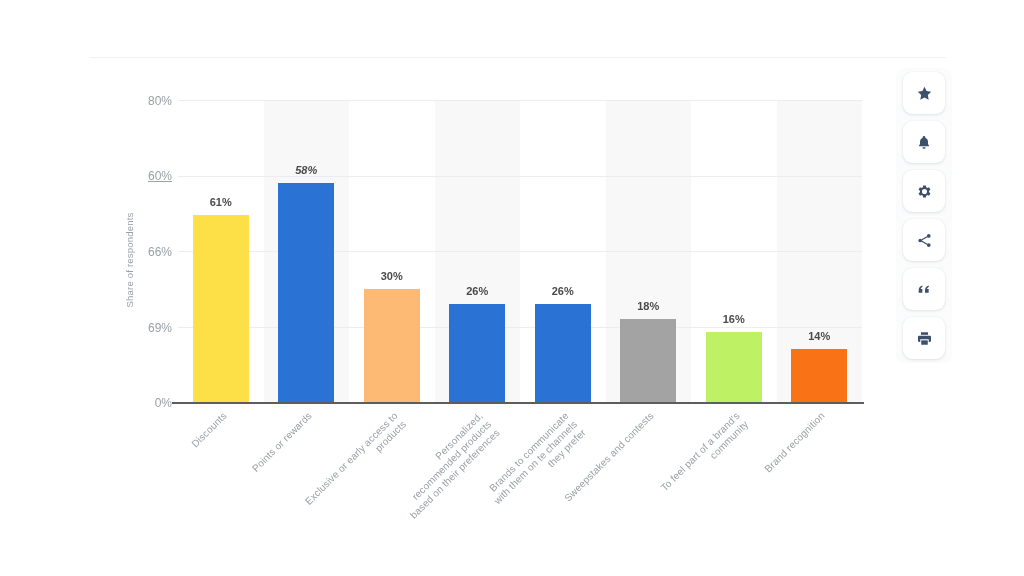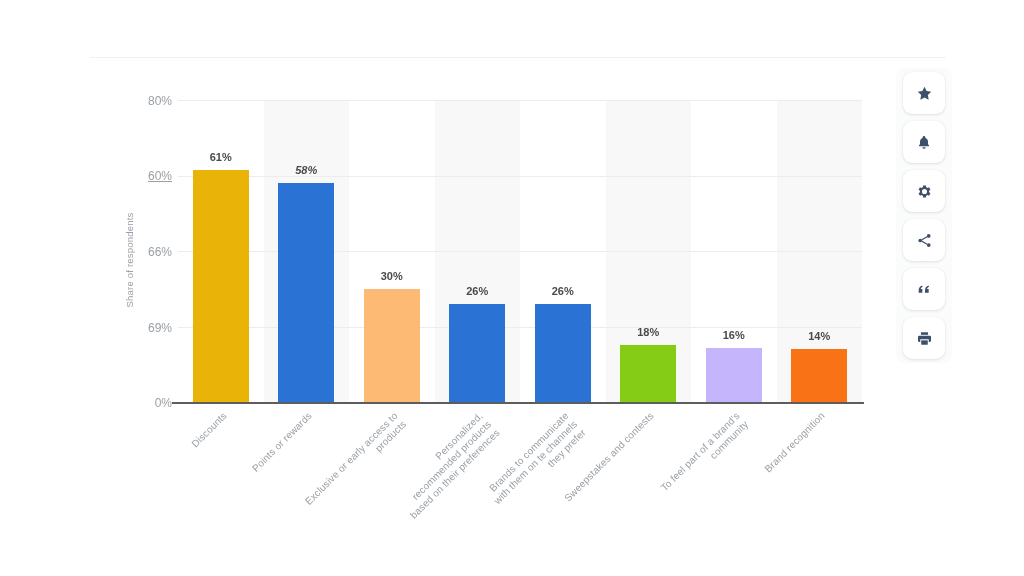--- a/index.html
+++ b/index.html
@@ -149,21 +149,21 @@
           <div class="gridline" style="top: 151px;"></div>
           <div class="ytick" style="top: 151px;">66%</div>
           <div class="gridline" style="top: 75.5px;"></div>
           <div class="ytick" style="top: 75px; text-decoration: underline;">60%</div>
           <div class="gridline" style="top: 0px;"></div>
           <div class="ytick" style="top: 0px;">80%</div>
         </div>
       <div class="axis-base"></div>
       <div class="bars" id="bars">
           <div class="barcell">
-            <div class="bar" style="height: 232px; background: #eab308;">
+            <div class="bar" style="height: 187px; background: #fde047;">
               <span class="barval">61%</span>
             </div>
           </div>
           <div class="barcell">
             <div class="bar" style="height: 218.95px; background: rgb(42, 114, 212); font-style: italic;">
               <span class="barval">58%</span>
             </div>
           </div>
           <div class="barcell">
             <div class="bar" style="height: 113.25px; background: #fdba74;">
@@ -174,26 +174,26 @@
             <div class="bar" style="height: 98.15px; background: rgb(42, 114, 212);">
               <span class="barval">26%</span>
             </div>
           </div>
           <div class="barcell">
             <div class="bar" style="height: 98.15px; background: rgb(42, 114, 212);">
               <span class="barval">26%</span>
             </div>
           </div>
           <div class="barcell">
-            <div class="bar" style="height: 57px; background: #84cc16;">
+            <div class="bar" style="height: 83px; background: #a3a3a3;">
               <span class="barval">18%</span>
             </div>
           </div>
           <div class="barcell">
-            <div class="bar" style="height: 54px; background: #c4b5fd;">
+            <div class="bar" style="height: 70px; background: #bef264;">
               <span class="barval">16%</span>
             </div>
           </div>
           <div class="barcell">
             <div class="bar" style="height: 52.85px; background: #f97316;">
               <span class="barval">14%</span>
             </div>
           </div>
         </div>
     </div>

